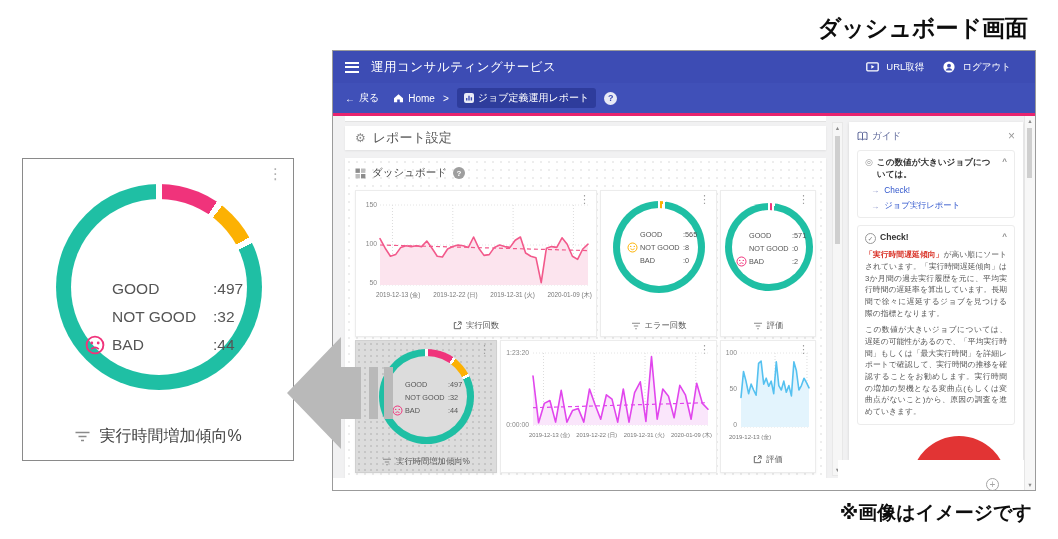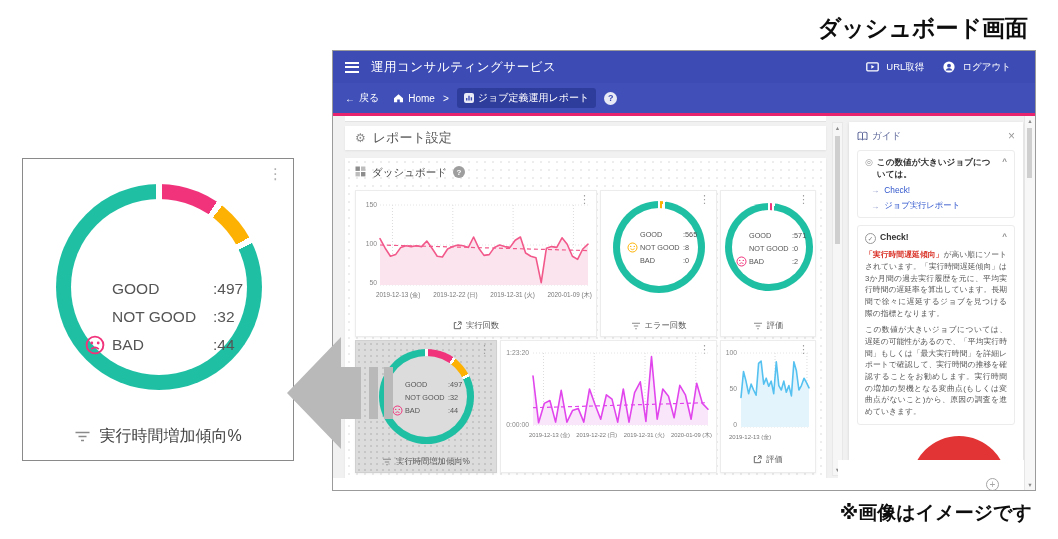--- a/index.html
+++ b/index.html
@@ -30,21 +30,21 @@
   .content{position:relative;height:374px;background:#F1F1F2;overflow:hidden}
 
   
   .topstrip{left:12px;top:0;width:481px;height:5px;background:#fff;border-bottom:1px solid #e2e2e2}
   .reportbar{left:12px;top:10px;width:481px;height:24px;background:#fff;box-shadow:0 1px 2px rgba(0,0,0,.07);
              display:flex;align-items:center;gap:7px;padding:0 10px;box-sizing:border-box}
   .reportbar .gear{font-size:12px;color:#8a8a8a}
   .reportbar .lbl{font-size:13px;color:#555}
   .dashcard{left:12px;top:42px;width:481px;height:320px;background:#fff;box-shadow:0 1px 2px rgba(0,0,0,.07);
             background-image:radial-gradient(#ededed 1px,transparent 1px);background-size:8px 8px}
-  .dashhead{position:absolute;left:10px;top:8px;display:flex;align-items:flex-start;gap:6px}
+  .dashhead{position:absolute;left:10px;top:8px;display:flex;align-items:center;gap:6px}
   .dashhead .lbl{font-size:10.5px;color:#444}
   .qgray{width:12px;height:12px;border-radius:50%;background:#9E9E9E;color:#fff;font-size:8px;font-weight:bold;
          display:flex;align-items:center;justify-content:center;cursor:pointer}
   .ccard{position:absolute;background:#fff;border:1px solid #ececec;box-shadow:0 1px 2px rgba(0,0,0,.06);box-sizing:border-box}
   .ccard.sel{background:#dcdcdc;background-image:radial-gradient(#c6c6c6 1px,transparent 1px);background-size:6px 6px;border-color:#d0d0d0}
   .kebab{position:absolute;top:3px;right:6px;font-size:11px;color:#9e9e9e;line-height:1;cursor:pointer}
   .ctitle{position:absolute;left:0;right:0;bottom:5px;display:flex;align-items:center;justify-content:center;
           gap:4px;font-size:8.3px;color:#555}
   .ylab{position:absolute;font-size:6.8px;color:#888;width:20px;text-align:right}
   .xrow{position:absolute;display:flex;justify-content:space-between;font-size:6.3px;color:#777;white-space:nowrap}

